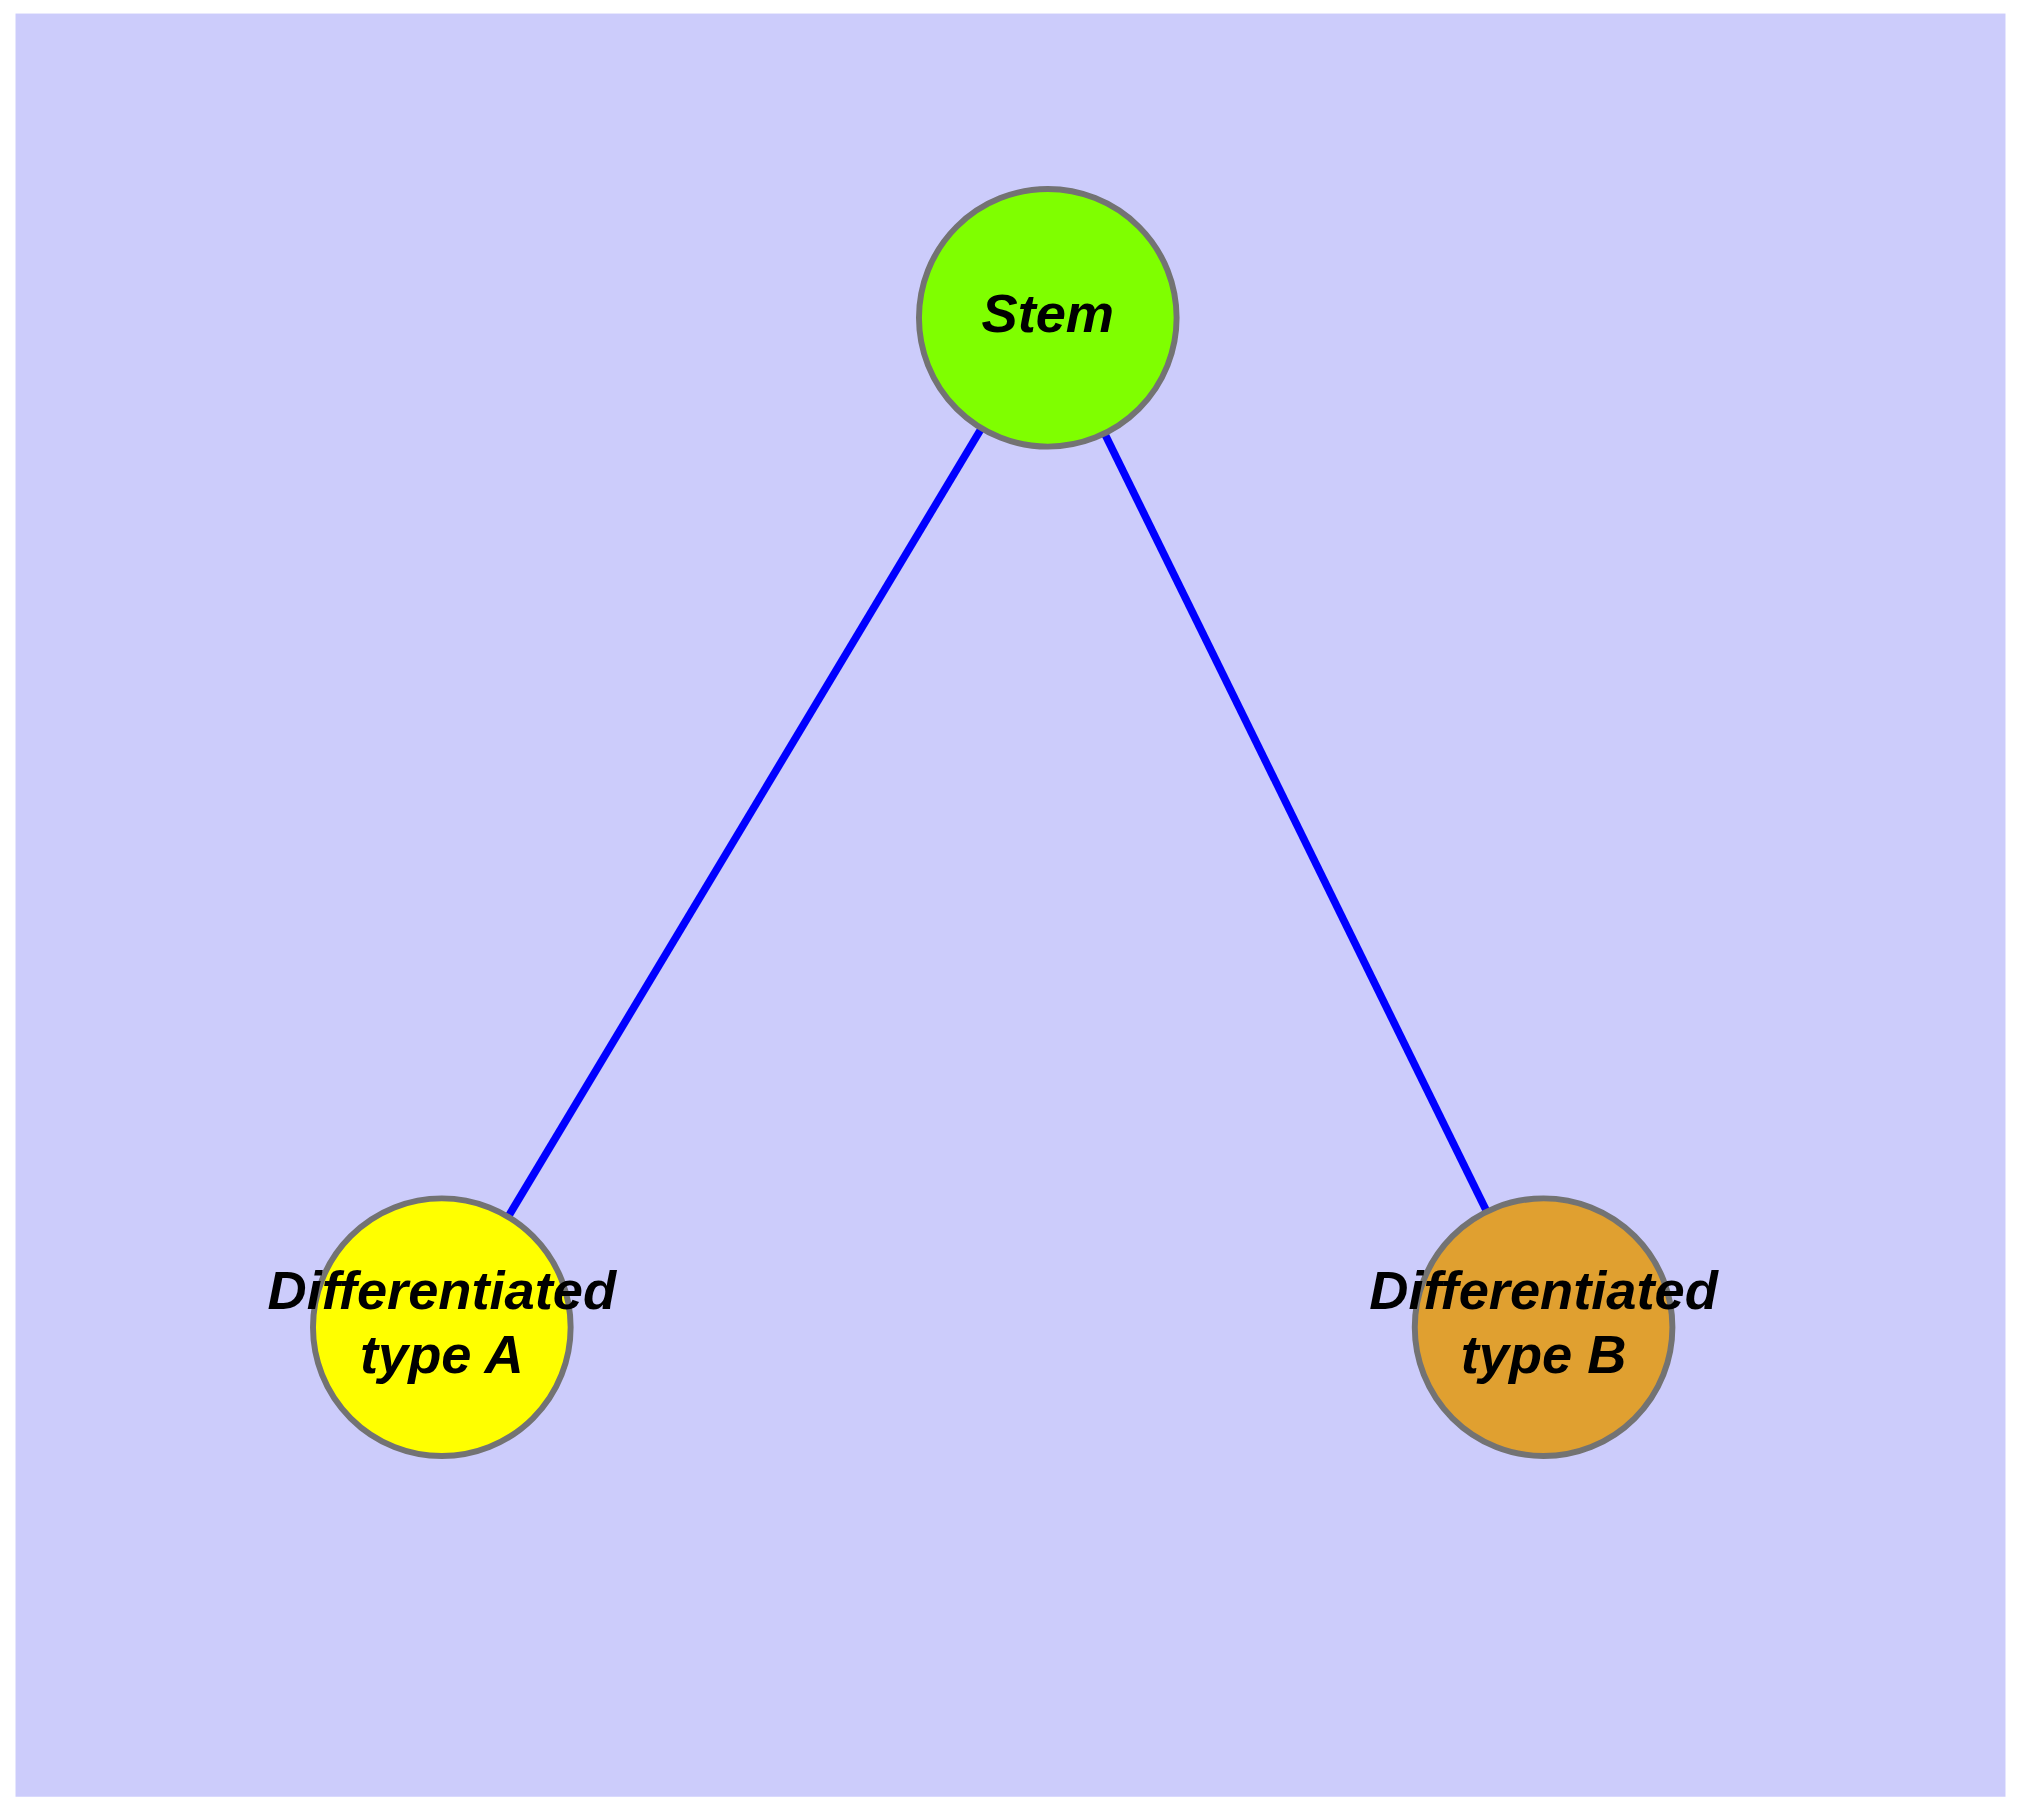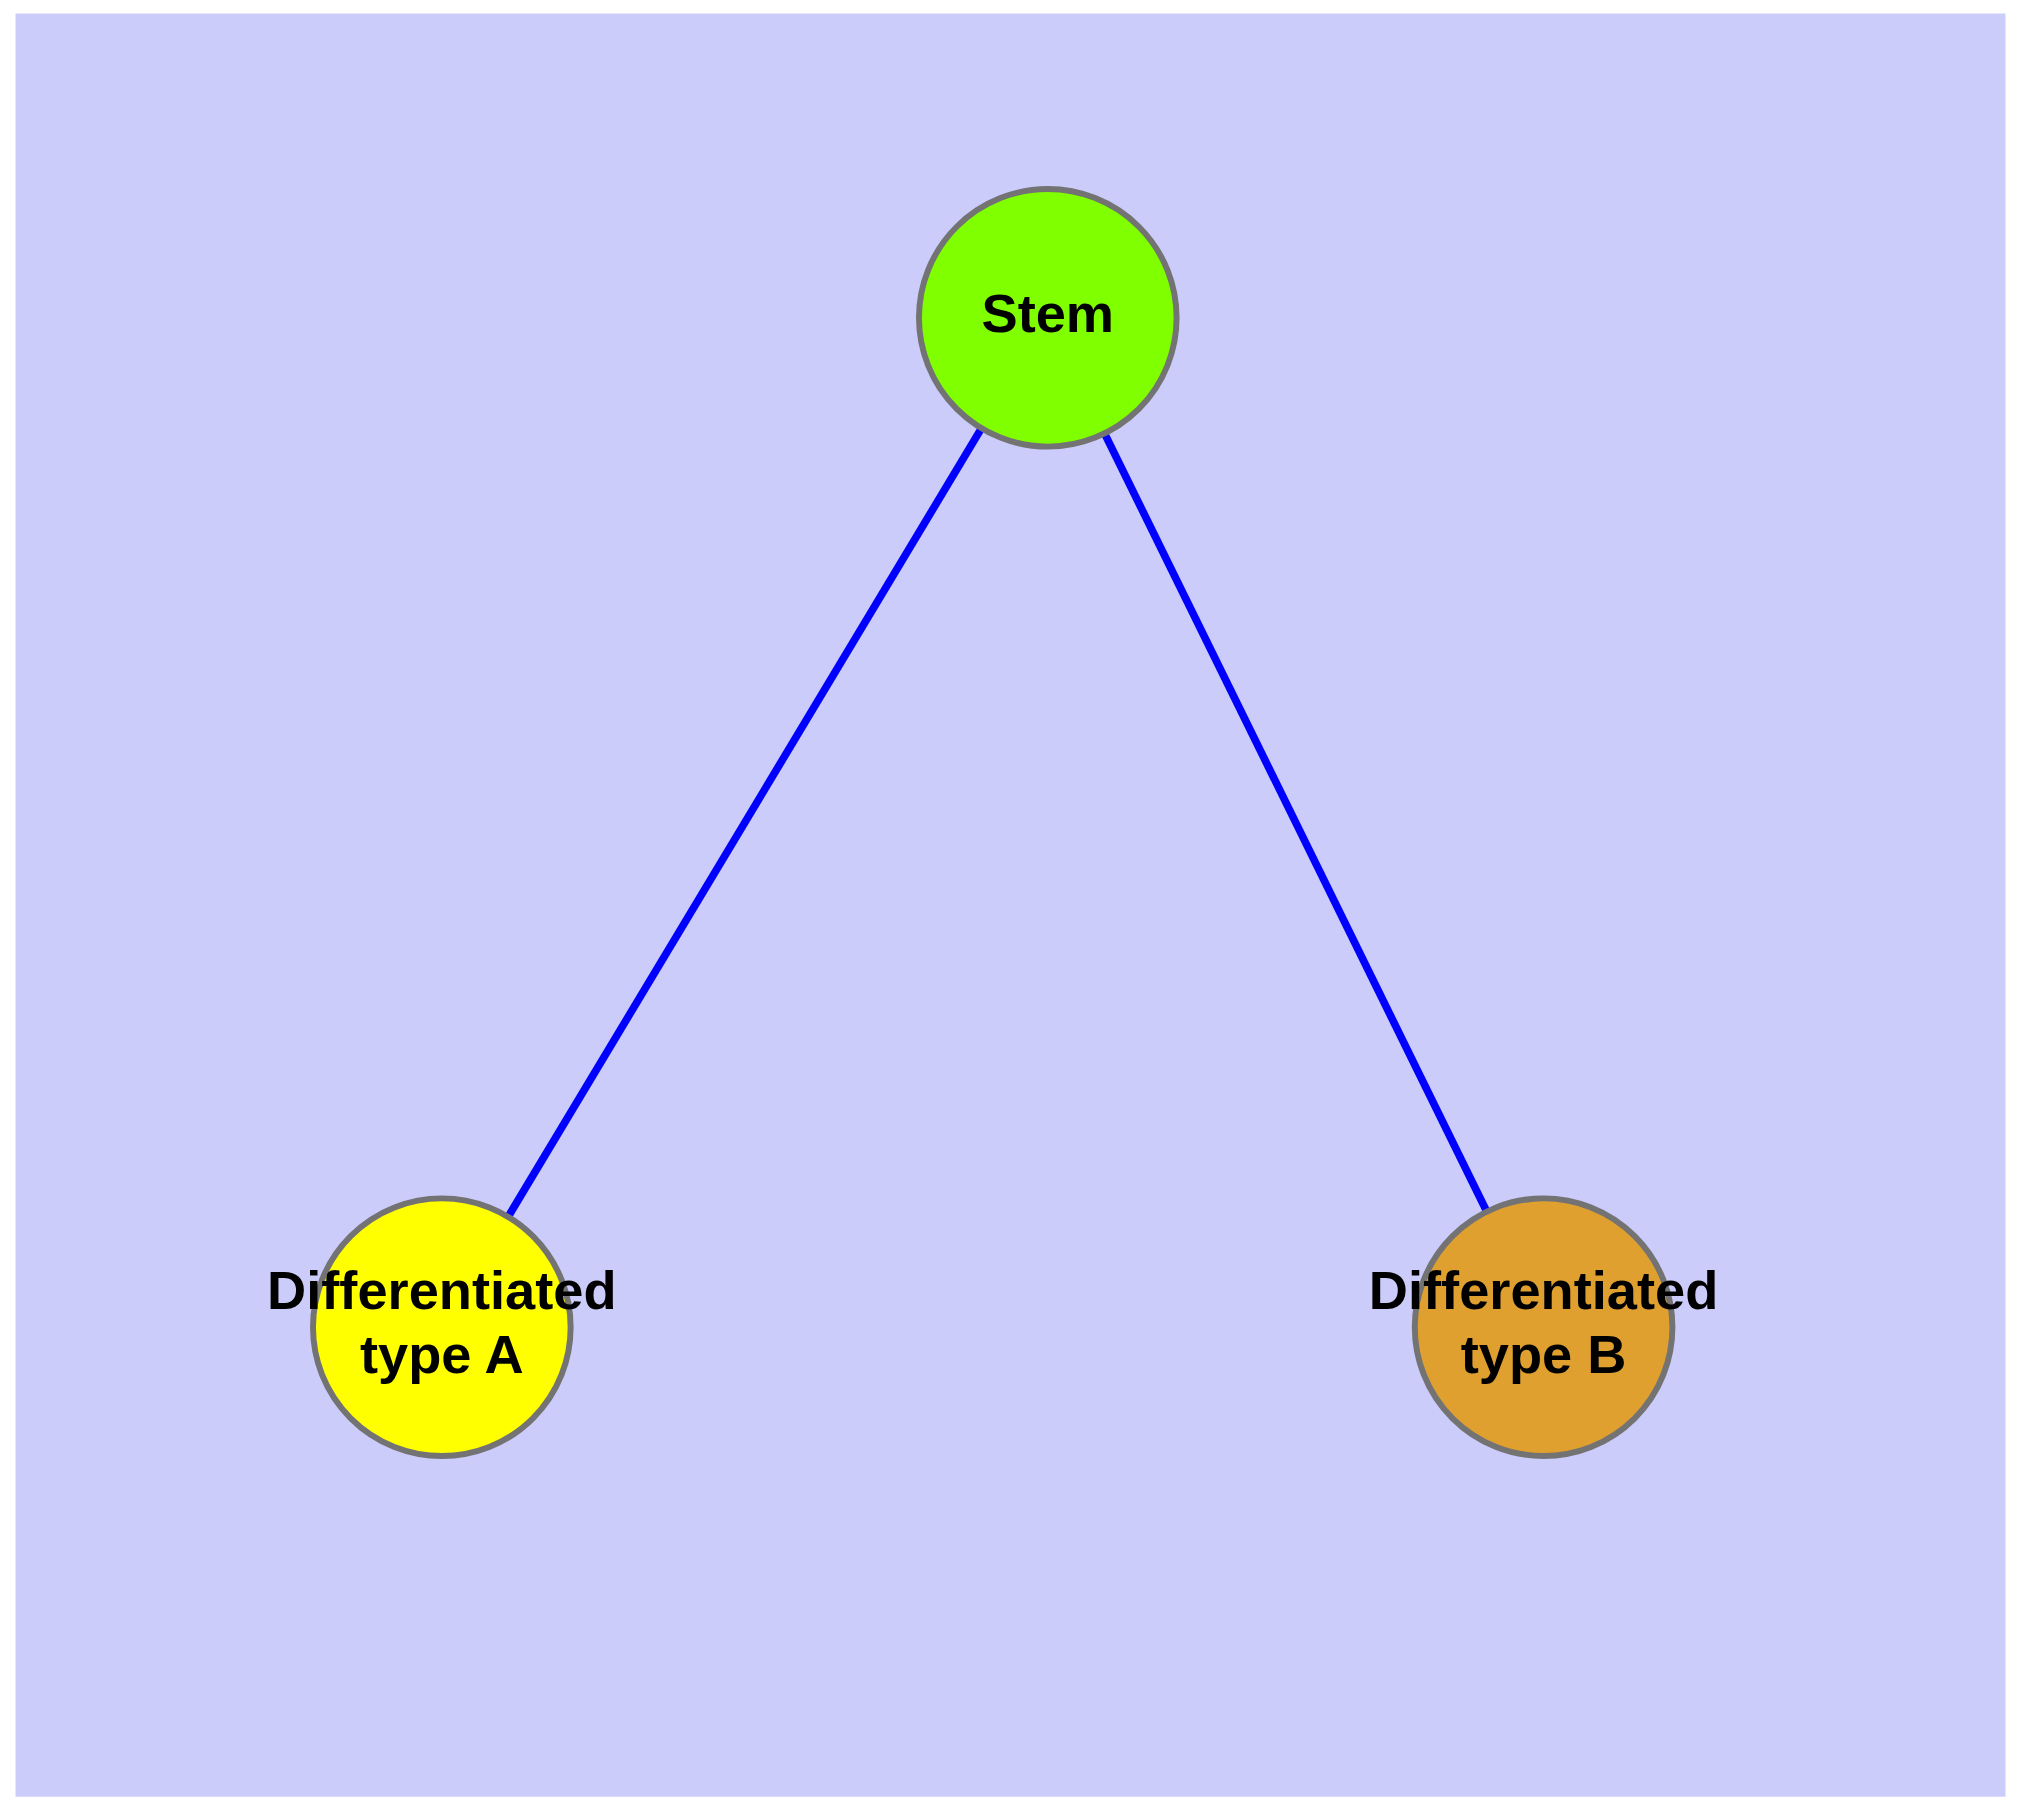--- a/index.html
+++ b/index.html
@@ -11,20 +11,21 @@
     width: 2021px;
     height: 1812px;
     overflow: hidden;
     font-family: "Liberation Sans", sans-serif;
   }
   #graph-canvas {
     position: relative;
     width: 1922px;
     height: 1812px;
     background: #ffffff;
+    font-style: italic;
   }
   #graph-svg {
     position: absolute;
     top: 0;
     left: 0;
     width: 2021px;
     height: 1812px;
     display: block;
   }
   .node-label {

